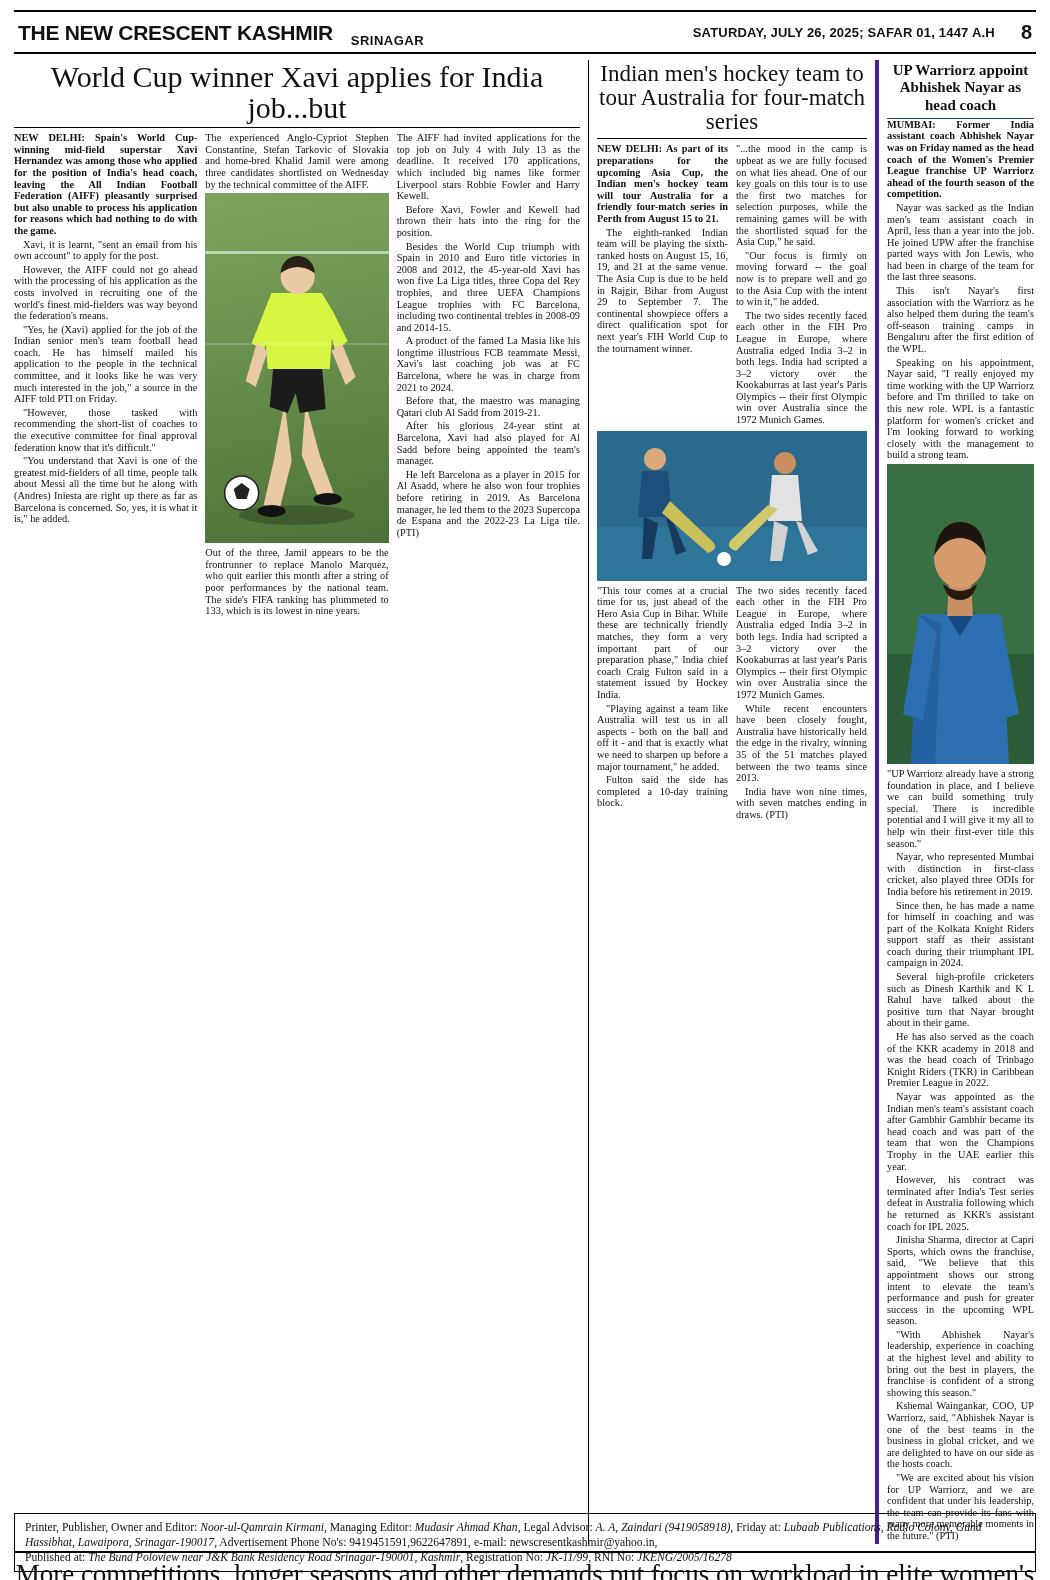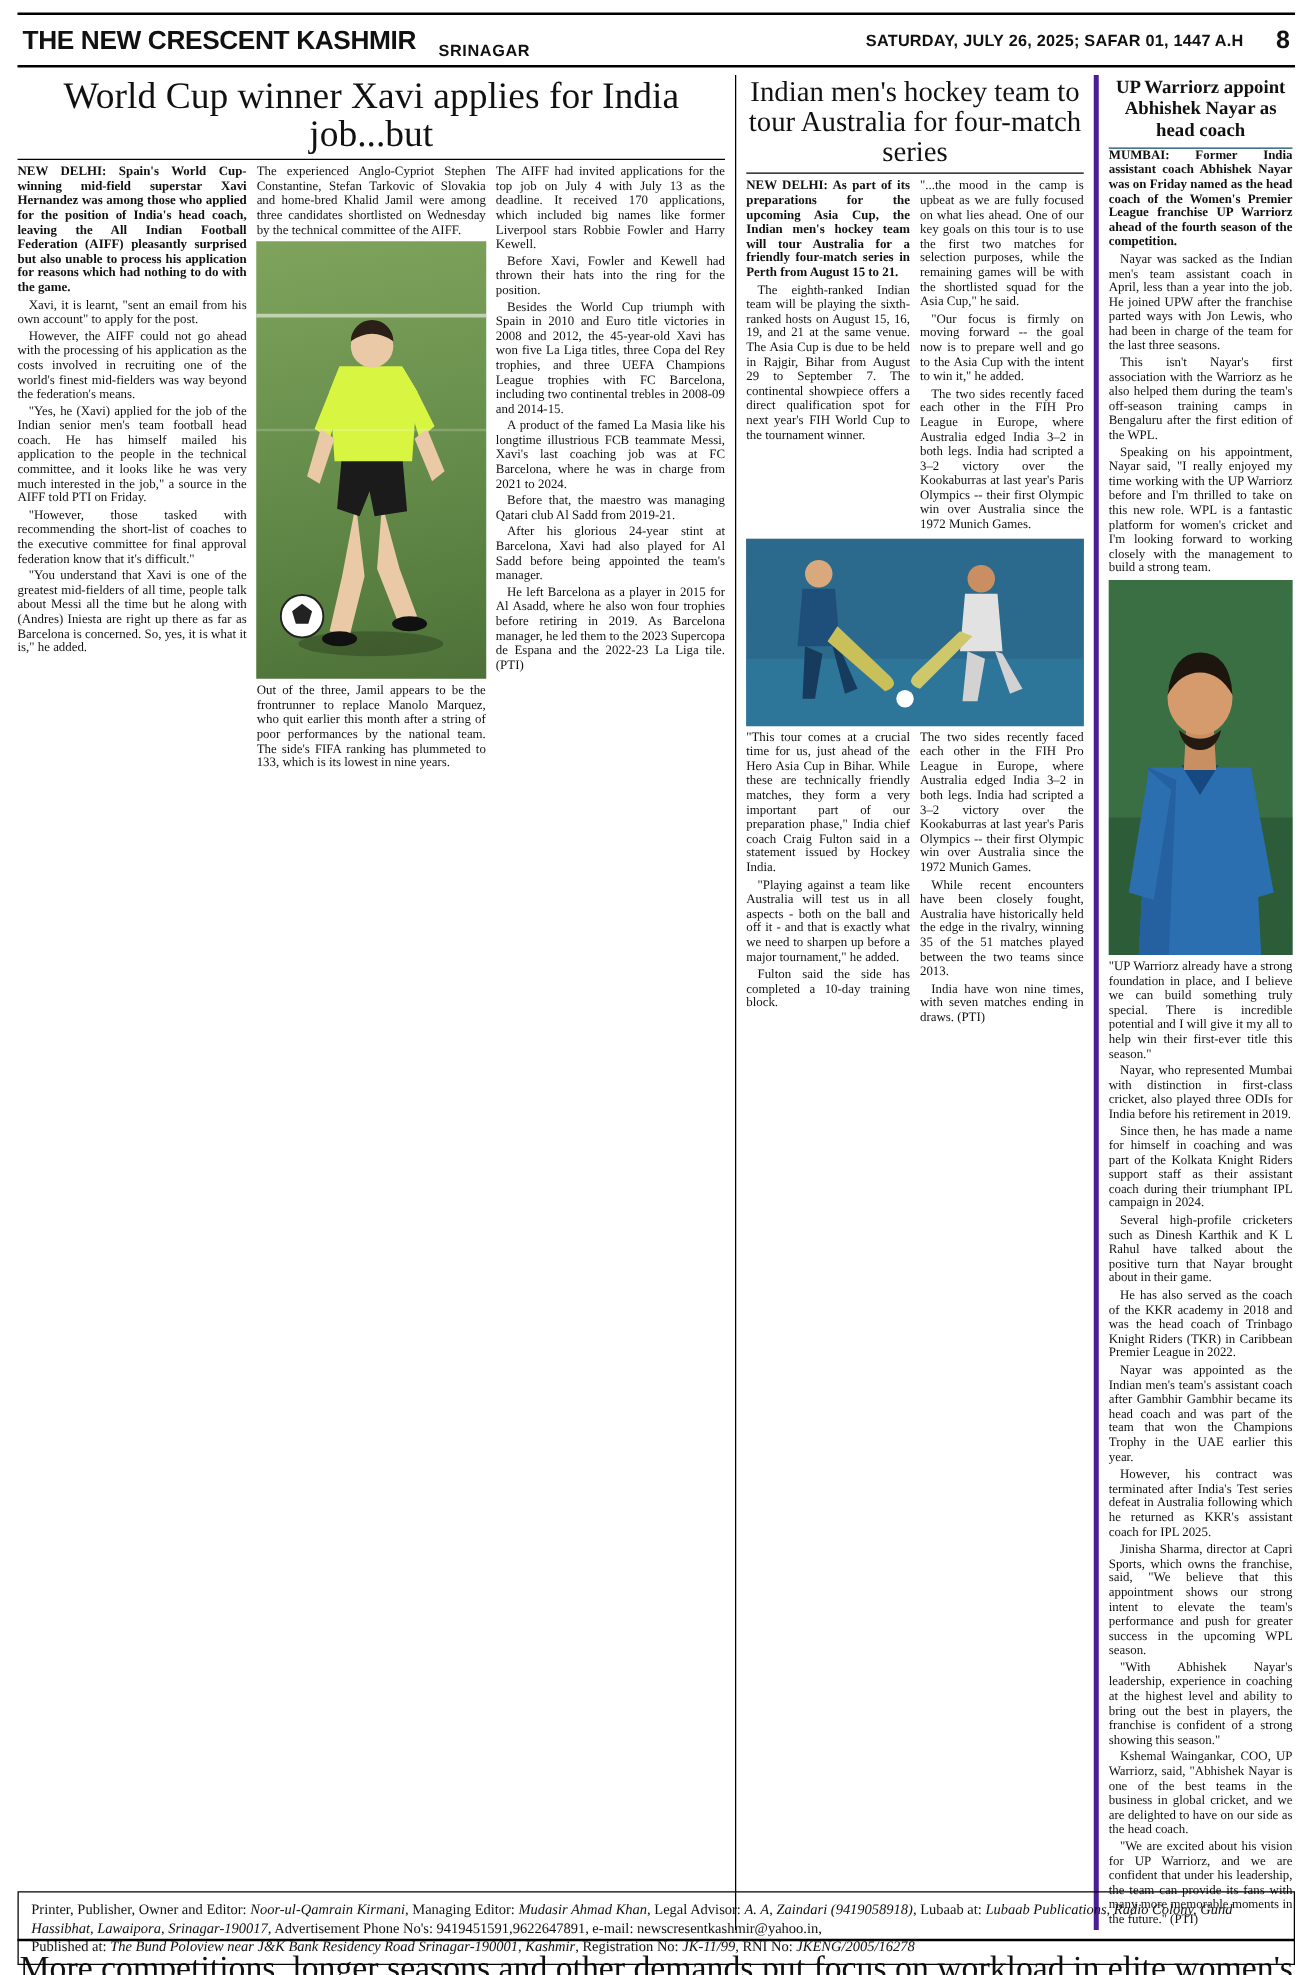--- a/index.html
+++ b/index.html
@@ -214,36 +214,36 @@
 
       <p class="first">"UP Warriorz already have a strong foundation in place, and I believe we can build something truly special. There is incredible potential and I will give it my all to help win their first-ever title this season."</p>
       <p>Nayar, who represented Mumbai with distinction in first-class cricket, also played three ODIs for India before his retirement in 2019.</p>
       <p>Since then, he has made a name for himself in coaching and was part of the Kolkata Knight Riders support staff as their assistant coach during their triumphant IPL campaign in 2024.</p>
       <p>Several high-profile cricketers such as Dinesh Karthik and K L Rahul have talked about the positive turn that Nayar brought about in their game.</p>
       <p>He has also served as the coach of the KKR academy in 2018 and was the head coach of Trinbago Knight Riders (TKR) in Caribbean Premier League in 2022.</p>
       <p>Nayar was appointed as the Indian men's team's assistant coach after Gambhir Gambhir became its head coach and was part of the team that won the Champions Trophy in the UAE earlier this year.</p>
       <p>However, his contract was terminated after India's Test series defeat in Australia following which he returned as KKR's assistant coach for IPL 2025.</p>
       <p>Jinisha Sharma, director at Capri Sports, which owns the franchise, said, "We believe that this appointment shows our strong intent to elevate the team's performance and push for greater success in the upcoming WPL season.</p>
       <p>"With Abhishek Nayar's leadership, experience in coaching at the highest level and ability to bring out the best in players, the franchise is confident of a strong showing this season."</p>
-      <p>Kshemal Waingankar, COO, UP Warriorz, said, "Abhishek Nayar is one of the best teams in the business in global cricket, and we are delighted to have on our side as the head coach.</p>
+      <p>Kshemal Waingankar, COO, UP Warriorz, said, "Abhishek Nayar is one of the best teams in the business in global cricket, and we are delighted to have on our side as the hosts coach.</p>
       <p>"We are excited about his vision for UP Warriorz, and we are confident that under his leadership, the team can provide its fans with many more memorable moments in the future." (PTI)</p>
     </div>
   </div>
 
   <div class="sec2">
     <div class="headline h2-main">More competitions, longer seasons and other demands put focus on workload in elite women's soccer</div>
 
   </div>
 
   <div class="footer">
     <div>
       <span>Printer, Publisher, Owner and Editor:</span>
       <i>Noor-ul-Qamrain Kirmani</i><span>, Managing Editor:</span>
       <i>Mudasir Ahmad Khan</i><span>, Legal Advisor:</span>
-      <i>A. A, Zaindari (9419058918)</i><span>, Lubaab at:</span>
+      <i>A. A, Zaindari (9419058918)</i><span>, Friday at:</span>
       <i>Lubaab Publications, Radio Colony, Gund Hassibhat, Lawaipora, Srinagar-190017</i><span>, Advertisement Phone No's:</span>
       <span>9419451591,9622647891, e-mail: newscresentkashmir@yahoo.in,</span>
     </div>
     <div>
       <span>Published at:</span>
       <i>The Bund Poloview near J&amp;K Bank Residency Road Srinagar-190001, Kashmir</i><span>, Registration No:</span>
       <i>JK-11/99</i><span>, RNI No:</span>
       <i>JKENG/2005/16278</i>
     </div>
   </div>

